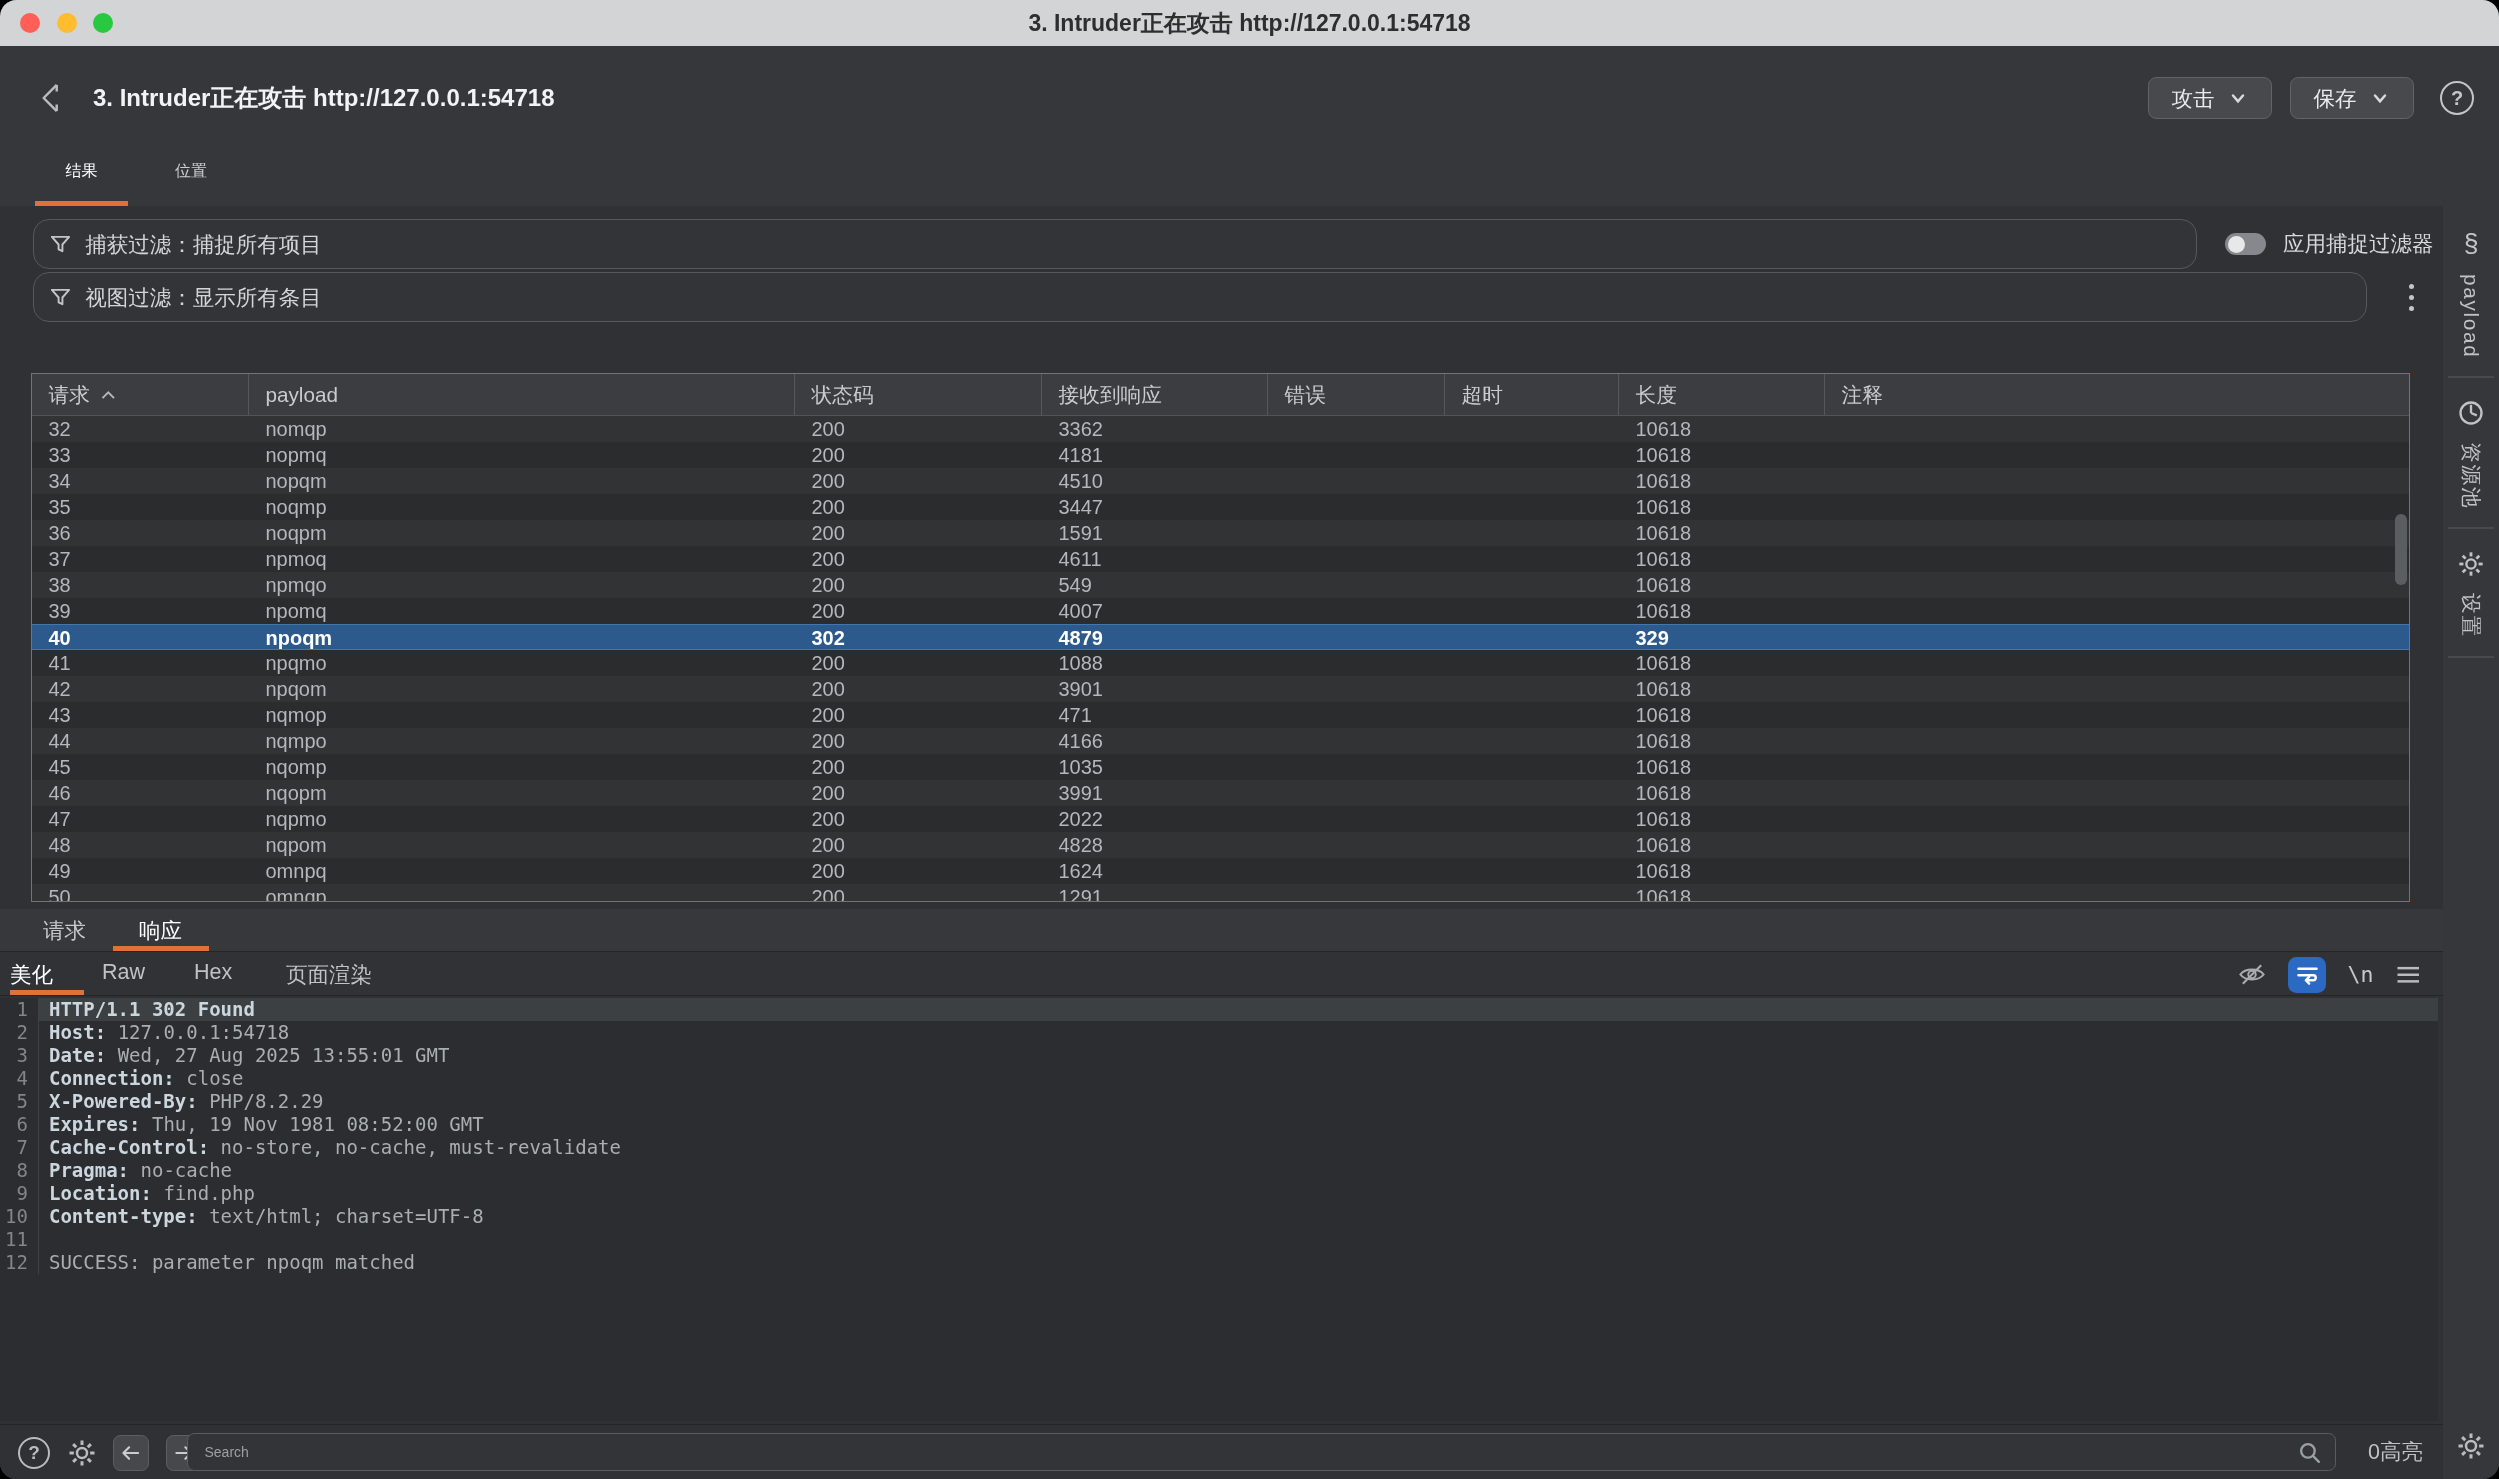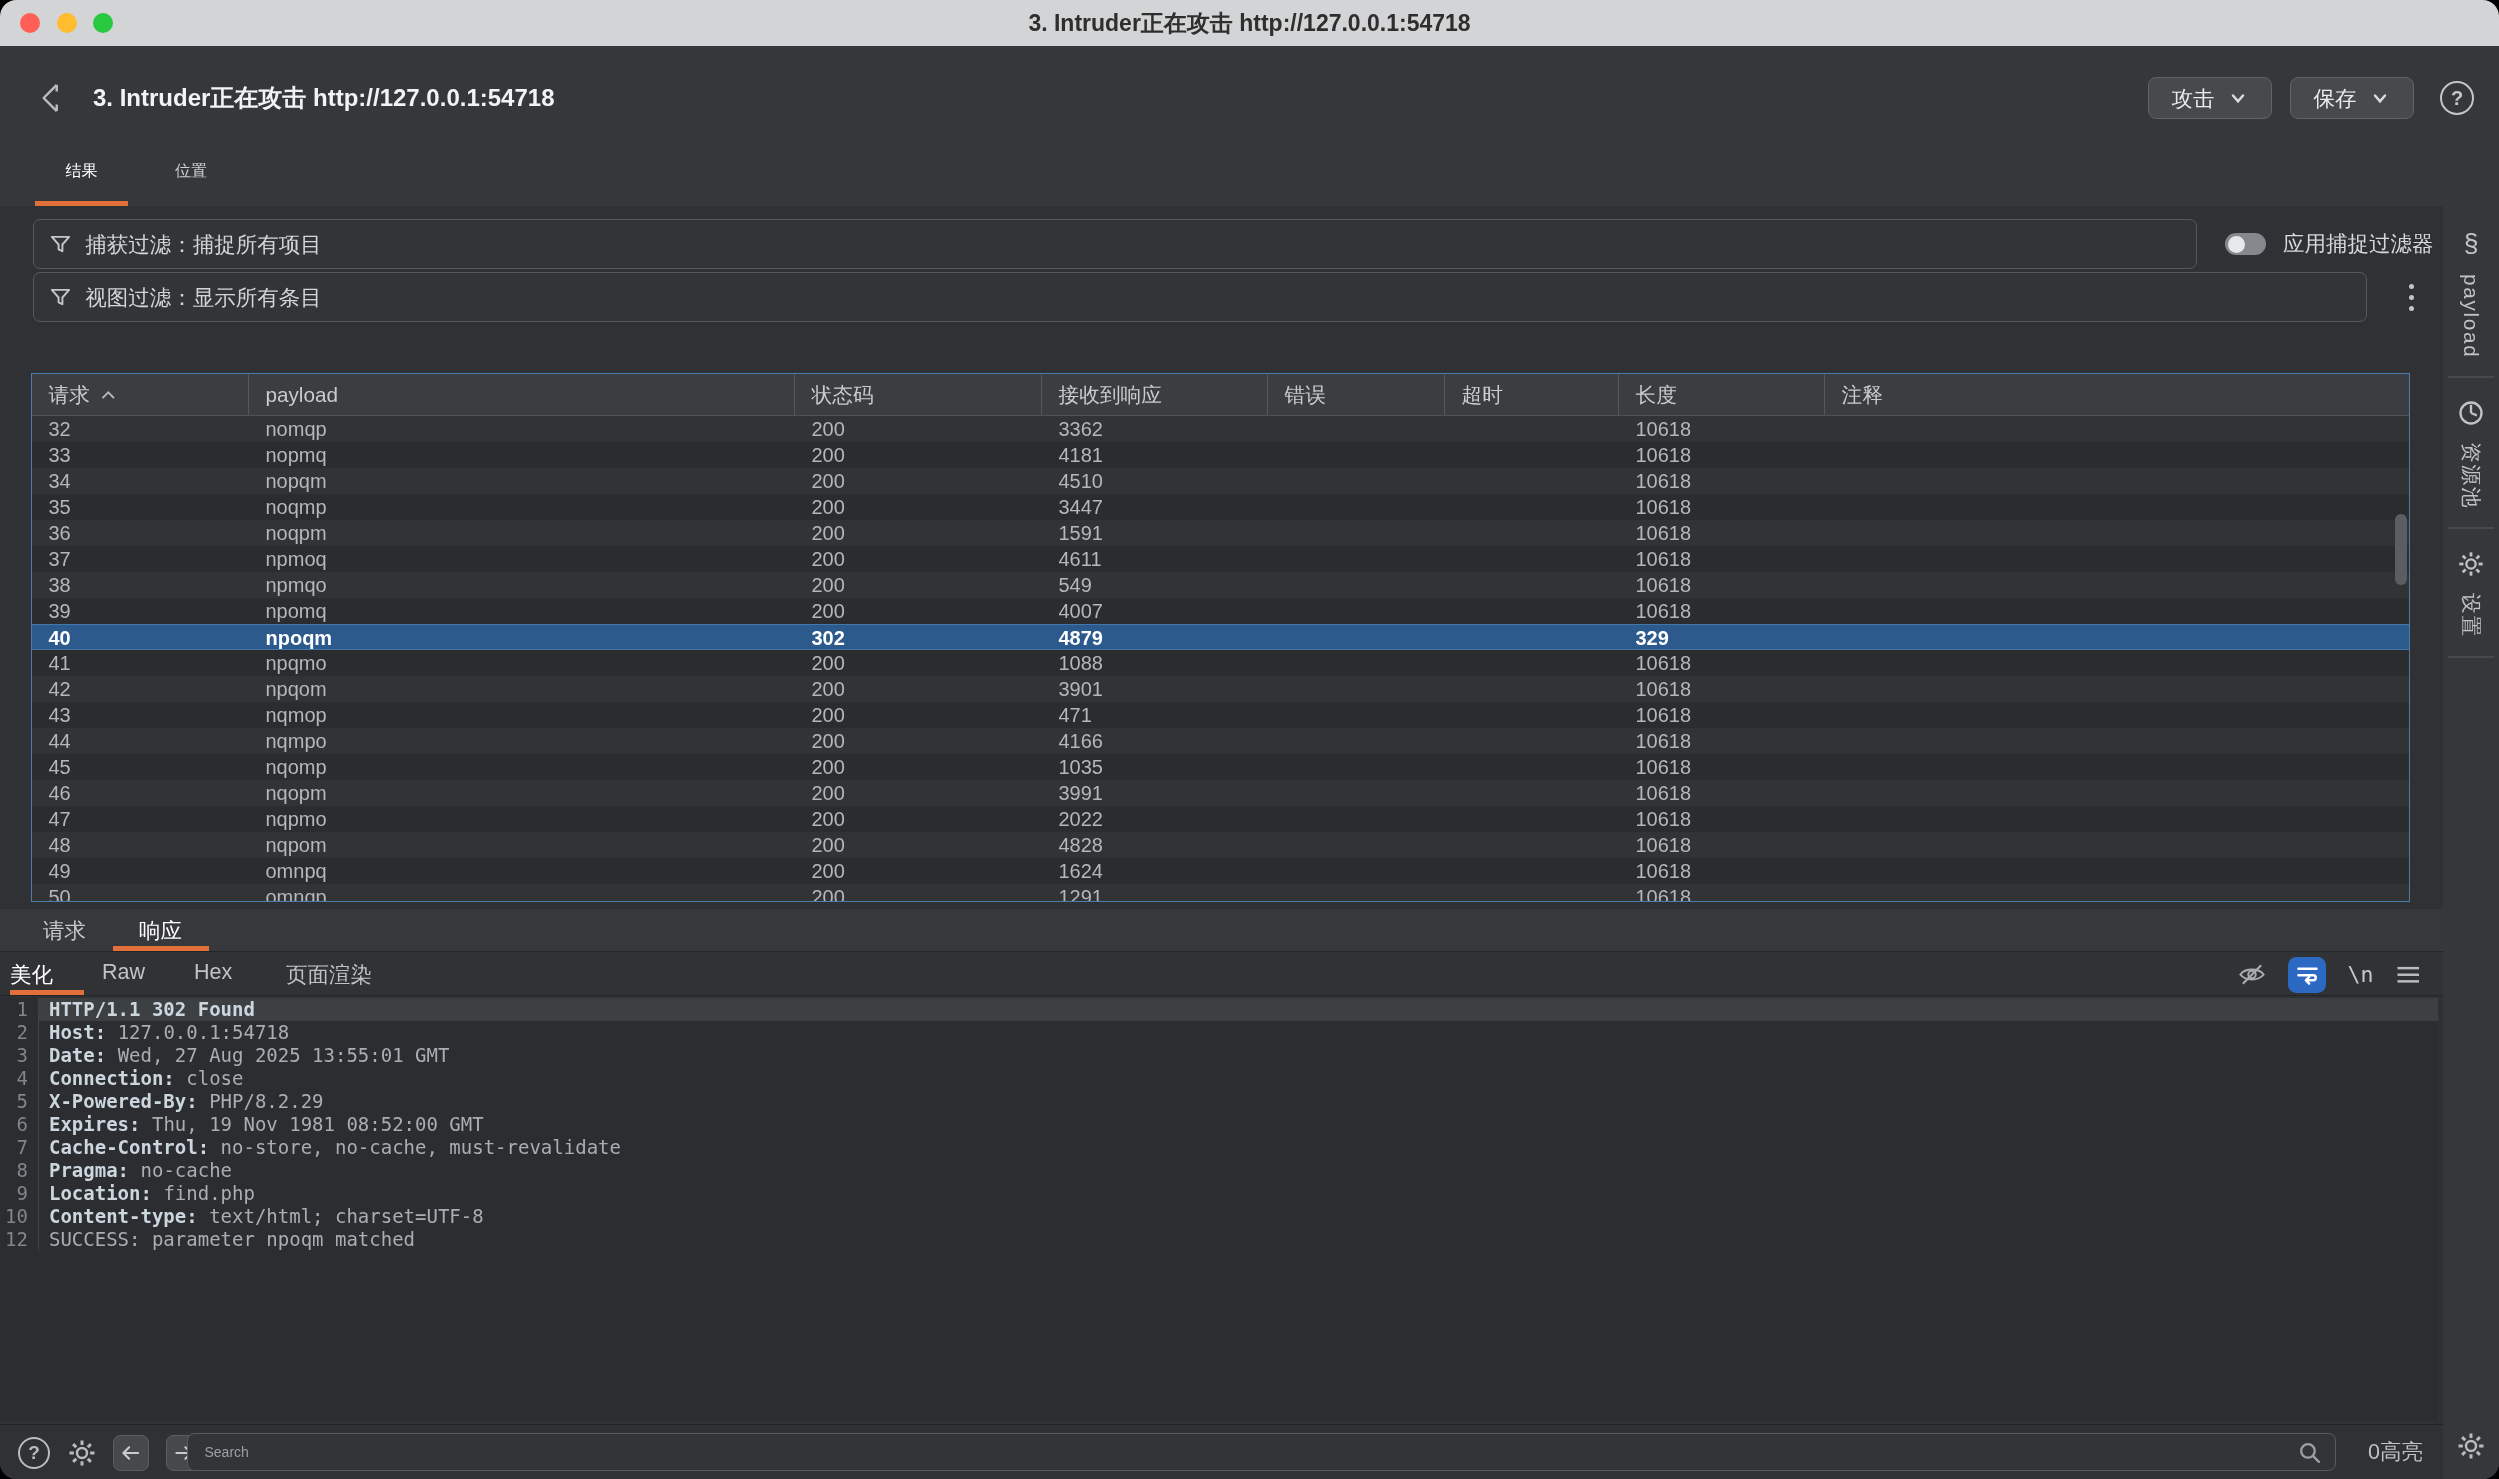--- a/index.html
+++ b/index.html
@@ -33,21 +33,21 @@
   
   .content{position:absolute;left:0;top:160px;right:56px;bottom:0;background:#2f3134;}
   .sidebar{position:absolute;right:0;top:160px;width:56px;bottom:0;background:#35373a;border-left:1.7px solid #232527;}
   .side-item{position:relative;display:flex;flex-direction:column;align-items:center;padding-top:21.5px;gap:15px;cursor:pointer;}
   .side-item .vlabel{writing-mode:vertical-rl;text-orientation:sideways;font-size:20.7px;color:#c0c3c5;letter-spacing:1.7px;}
   .side-div{height:1.7px;background:#47494c;margin:18px 5px 0 5px;}
   .side-gear{position:absolute;bottom:18px;left:0;right:0;display:flex;justify-content:center;cursor:pointer;}
 
   
   .filter-row1{position:absolute;left:33px;top:13.2px;height:50px;right:0;}
-  .fbox{position:absolute;left:0;top:0;height:50px;box-sizing:border-box;border:1.7px solid #56585b;border-radius:7px;background:#323437;display:flex;align-items:center;padding:0 15px;gap:13.2px;cursor:pointer;}
+  .fbox{position:absolute;left:0;top:0;height:50px;box-sizing:border-box;border:1.7px solid #56585b;border-radius:16px;background:#323437;display:flex;align-items:center;padding:0 15px;gap:13.2px;cursor:pointer;}
   .fbox .ftext{font-size:21.5px;color:#d3d5d7;}
   .f1{width:2164px;}
   .f2{position:absolute;left:0;top:0;width:2334px;}
   .filter-row2{position:absolute;left:33px;top:66px;height:50px;right:0;}
   .toggle{position:absolute;left:2192px;top:14px;width:41px;height:22px;border-radius:11.6px;background:#85898d;cursor:pointer;}
   .knob{position:absolute;left:2.5px;top:2.5px;width:17.4px;height:17.4px;border-radius:50%;background:#e7e8e9;}
   .toggle-label{position:absolute;left:2250px;top:0;height:50px;line-height:50px;font-size:21.5px;color:#d6d8da;}
   .kebab{position:absolute;left:2362px;top:6.6px;width:33px;height:38px;display:flex;flex-direction:column;align-items:center;justify-content:center;gap:5.8px;cursor:pointer;}
   .kebab i{width:5px;height:5px;border-radius:50%;background:#c3c6c8;}
 
@@ -538,20 +538,27 @@
             </span>
           </div>
           <div class="eline">
             <span class="num">10</span>
             <span class="gut"></span>
             <span class="codebg">
               <span class="code"><span class="hname">Content-type:</span><span class="hval"> text/html; charset=UTF-8</span></span>
             </span>
           </div>
           <div class="eline">
+            <span class="num">11</span>
+            <span class="gut"></span>
+            <span class="codebg">
+              <span class="code"></span>
+            </span>
+          </div>
+          <div class="eline">
             <span class="num">12</span>
             <span class="gut"></span>
             <span class="codebg">
               <span class="code"><span class="hval">SUCCESS: parameter npoqm matched</span></span>
             </span>
           </div>
         </div>
 
       <div class="search-row">
         <div class="sr-icons">

